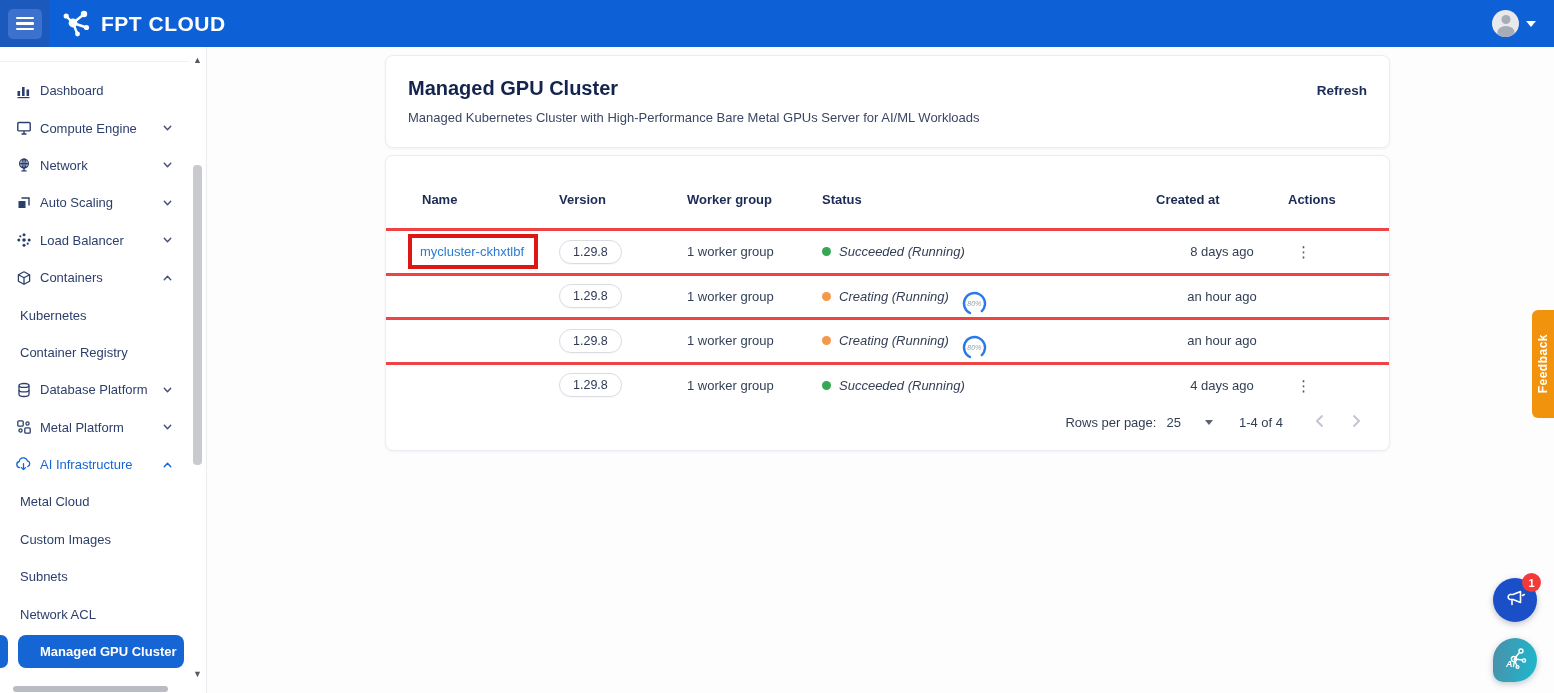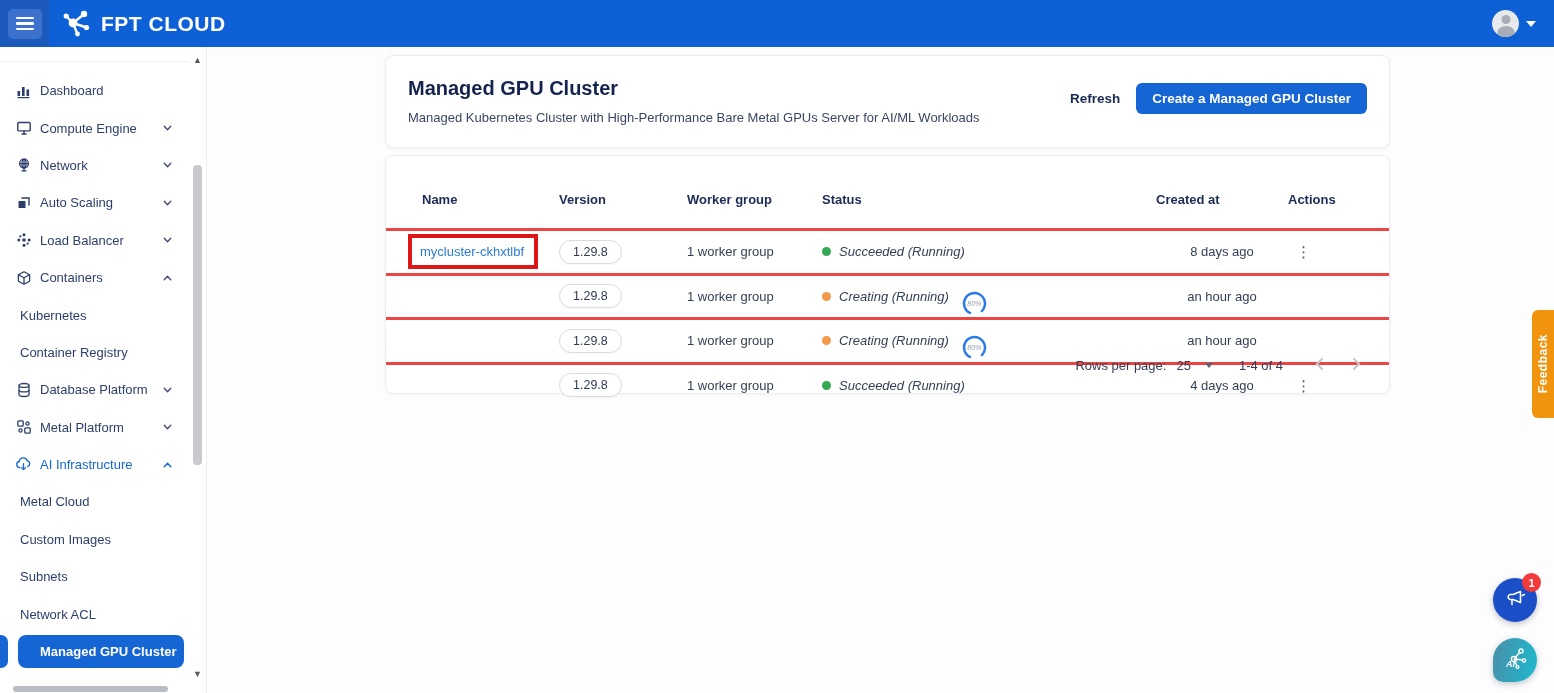--- a/index.html
+++ b/index.html
@@ -40,21 +40,21 @@
   .v-scroll .arr { position:absolute; left:50%; transform:translateX(-50%); color:#555a63; font-size:9px; line-height:10px; }
   .v-scroll .arr.up { top:8px; } .v-scroll .arr.down { bottom:2px; }
   .v-thumb { position:absolute; left:2px; width:9px; top:118px; height:300px; background:#c8cacf; border-radius:4px; }
   .h-scroll { position:absolute; bottom:0; left:0; right:17px; height:7px; }
   .h-thumb { position:absolute; left:13px; width:155px; top:0; height:6px; background:#b9bcc2; border-radius:3px; }
 
   
   .main { position:absolute; left:207px; top:47px; right:0; bottom:0; background:#fdfdfe; }
   .card { position:absolute; left:178px; width:1005px; background:#ffffff; border:1px solid #ebedf2; border-radius:8px; box-shadow:0 1px 3px rgba(30,40,80,0.05); }
   .card.header-card { top:8px; height:93px; }
-  .card.table-card { top:108px; height:239px; }
+  .card.table-card { top:108px; height:296px; }
 
   .header-card-inner { display:flex; align-items:flex-start; padding:20px 22px 0 22px; }
   .page-title { font-size:20px; font-weight:bold; color:#15244e; line-height:1.2; }
   .page-subtitle { font-size:13px; color:#3a4763; margin-top:10px; }
   .header-actions { margin-left:auto; display:flex; align-items:center; gap:16px; margin-top:7px; }
   .refresh-btn { background:none; border:none; font-family:inherit; font-size:13.5px; font-weight:bold; color:#1c2b55; cursor:pointer; }
   .create-btn { background:#1565d4; color:#fff; border:none; font-family:inherit; font-size:13.5px; font-weight:bold; border-radius:6px; padding:8px 16px; cursor:pointer; }
 
   
   .grid-row { display:grid; grid-template-columns:137px 128px 135px 334px 132px 1fr; align-items:center; padding:0 20px 0 36px; }
@@ -67,21 +67,21 @@
   .status-wrap { display:flex; align-items:center; gap:8px;font-style:italic; }
   .dot { width:9px; height:9px; border-radius:50%; flex:none; }
   .dot.success { background:#34a853; } .dot.creating { background:#f2994a; }
   .spinner-wrap { position:relative; width:27px; height:27px; margin-left:4px; transform:translateY(7px); }
   .spinner-wrap svg { display:block; }
   .spinner-pct { position:absolute; inset:0; display:flex; align-items:center; justify-content:center; font-size:7px; color:#98a0ac; }
   .cell-created { text-align:center; }
   .kebab { background:none; border:none; color:#4a5368; font-size:15px; cursor:pointer; padding:2px 8px; line-height:1; letter-spacing:0; }
   .pagination { position:absolute; left:0; right:0; bottom:10px; height:36px; display:flex; align-items:center; justify-content:flex-end; gap:26px; padding-right:28px; font-size:13px; color:#333f55; }
   .rpp { display:flex; align-items:center; gap:10px;margin-left:38px; }
-  .rpp-select { display:flex; align-items:center; gap:14px; cursor:pointer; }
+  .rpp-select { display:flex; align-items:center; gap:24px; cursor:pointer; }
   .rpp-caret { width:0; height:0; border-left:4.5px solid transparent; border-right:4.5px solid transparent; border-top:5.5px solid #5a6372; }
   .page-nav { display:flex; align-items:center; gap:28px; margin-left:6px; }
   .page-chev { color:#c2c6cd; font-size:16px; cursor:default; line-height:1; background:none; border:none; font-family:inherit; }
 
   
   .feedback-tab { position:absolute; right:0; top:310px; width:22px; height:108px; background:#f2930d; border-radius:6px 0 0 6px; display:flex; align-items:center; justify-content:center; cursor:pointer; z-index:40; }
   .feedback-tab span { writing-mode:vertical-rl; transform:rotate(180deg); color:#fff; font-size:12px; font-weight:bold; letter-spacing:0.5px; }
   .fab { position:absolute; width:44px; height:44px; display:flex; align-items:center; justify-content:center; cursor:pointer; z-index:40; }
   .fab.megaphone { right:17px; top:578px; background:#1a4fc7; border-radius:50%; box-shadow:0 2px 6px rgba(0,0,30,.25); }
   .fab-badge { position:absolute; top:-5px; right:-4px; width:19px; height:19px; border-radius:50%; background:#f23a3a; color:#fff; font-size:11px; font-weight:bold; display:flex; align-items:center; justify-content:center; }
@@ -301,21 +301,20 @@
   <main class="main">
 
     <section class="card header-card">
       <div class="header-card-inner">
         <div>
           <h1 class="page-title">Managed GPU Cluster</h1>
           <p class="page-subtitle">Managed Kubernetes Cluster with High-Performance Bare Metal GPUs Server for AI/ML Workloads</p>
         </div>
         <div class="header-actions">
           <button class="refresh-btn">Refresh</button>
-          <button class="create-btn">Create a Managed GPU Cluster</button>
         </div>
       </div>
     </section>
 
     <section class="card table-card">
       <div class="grid-row thead" id="table-head">
           <div>Name</div>
           <div>Version</div>
           <div>Worker group</div>
           <div>Status</div>

